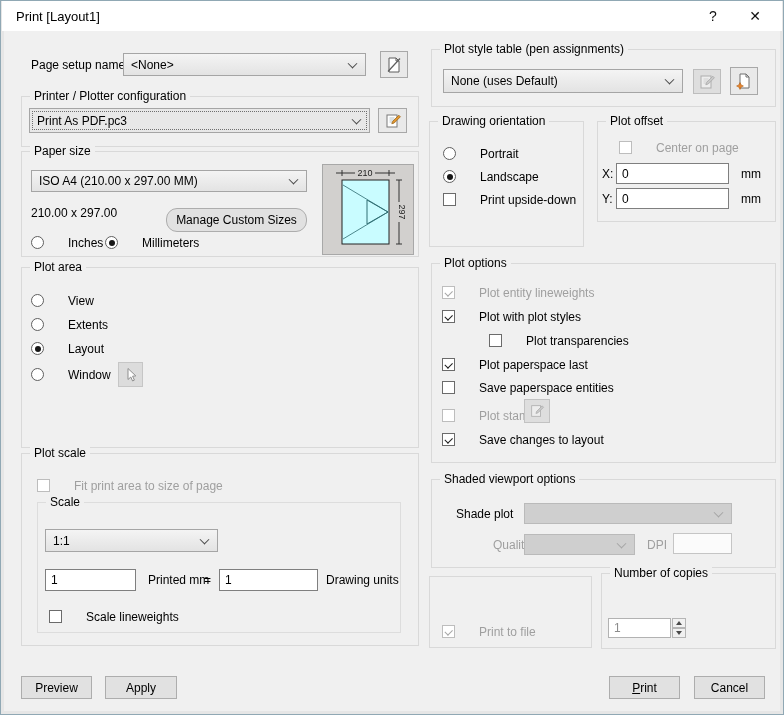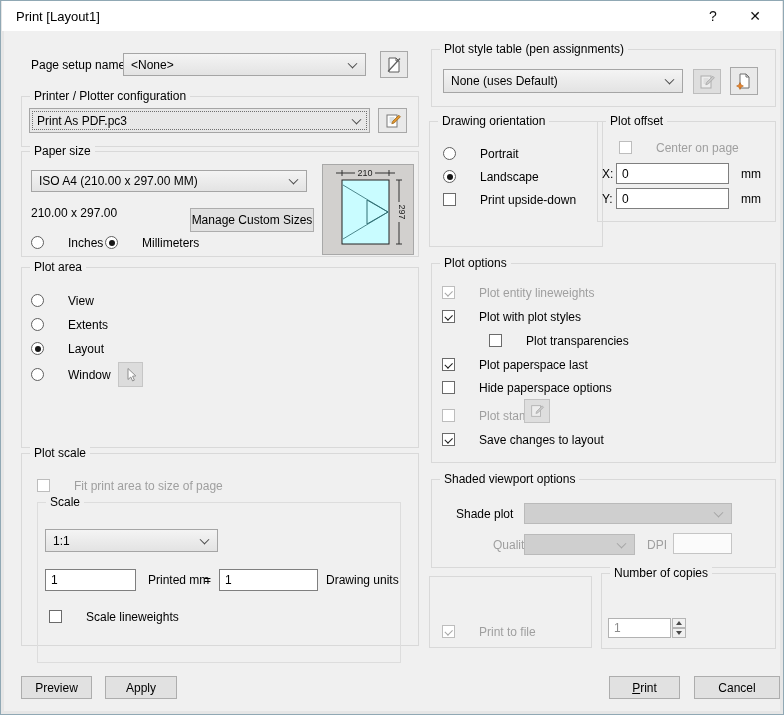--- a/index.html
+++ b/index.html
@@ -117,21 +117,21 @@
       <line x1="77" y1="58" x2="77" y2="80" stroke="#333333"></line>
       <line x1="74" y1="16" x2="80" y2="16" stroke="#333333"></line>
       <line x1="74" y1="80" x2="80" y2="80" stroke="#333333"></line>
       <text x="77" y="48" font-size="9" text-anchor="middle" fill="#222222" transform="rotate(90 77 48)">297</text>
       <line x1="21" y1="21" x2="66" y2="48" stroke="#4d888d"></line>
       <line x1="21" y1="75" x2="66" y2="48" stroke="#4d888d"></line>
       <path d="M45 36 L45 60 L66 48 Z" fill="none" stroke="#2f6f74"></path>
     </svg>
   </div>
   <div class="lbl" style="left:30px; top:205px;">210.00 x 297.00</div>
-  <button class="btn" style="left:189px; top:207px; width:124px; height:24px;">
+  <button class="btn" style="left:165px; top:207px; width:141px; height:24px;border-radius:11px;">
     <span>Manage Custom Sizes</span>
   </button>
   <div class="radio-row" style="left:30px; top:234px;">
     <span class="rd"></span>
     <span>Inches</span>
   </div>
   <div class="radio-row" style="left:104px; top:234px;">
     <span class="rd sel"></span>
     <span>Millimeters</span>
   </div>
@@ -161,21 +161,21 @@
     </svg>
   </div>
 
   <div class="grp" style="left:20px; top:452px; width:398px; height:193px;">
     <span class="cap">Plot scale</span>
   </div>
   <div class="check-row" style="left:36px; top:477px;">
     <span class="cb dis-box"></span>
     <span class="dis">Fit print area to size of page</span>
   </div>
-  <div class="grp" style="left:36px; top:501px; width:364px; height:161px; border-color:#dddddd;">
+  <div class="grp" style="left:36px; top:501px; width:364px; height:131px; border-color:#dddddd;">
     <span class="cap">Scale</span>
   </div>
   <div class="combo" style="left:44px; top:528px; width:173px; height:23px;">
     <span class="val">1:1</span>
     <span class="chev"></span>
   </div>
   <input class="tinput" style="left: 44px; top: 568px; width: 91px; height: 22px;" readonly="" value="1">
   <div class="lbl" style="left:147px; top:572px;">Printed mm</div>
   <div class="lbl" style="left:203px; top:572px;">=</div>
   <input class="tinput" style="left: 218px; top: 568px; width: 99px; height: 22px;" readonly="" value="1">
@@ -200,21 +200,21 @@
     </svg>
   </div>
   <div class="icon-btn" style="left:729px; top:66px; width:28px; height:28px;">
     <svg width="18" height="18" viewBox="0 0 18 18">
       <path d="M5 2 h6 l3 3 v11 h-9 z" fill="#ffffff" stroke="#6f6f6f"></path>
       <path d="M11 2 v3 h3" fill="none" stroke="#6f6f6f"></path>
       <path d="M5 10.6 l1.1 2.3 2.3 1.1 -2.3 1.1 -1.1 2.3 -1.1 -2.3 -2.3 -1.1 2.3 -1.1 z" fill="#e8842c" stroke="#b05e12" stroke-width="0.6"></path>
     </svg>
   </div>
 
-  <div class="grp" style="left:428px; top:120px; width:174px; height:126px;">
+  <div class="grp" style="left:428px; top:120px; width:155px; height:126px;">
     <span class="cap">Drawing orientation</span>
   </div>
   <div class="radio-row" style="left:442px; top:145px;">
     <span class="rd"></span>
     <span>Portrait</span>
   </div>
   <div class="radio-row" style="left:442px; top:168px;">
     <span class="rd sel"></span>
     <span>Landscape</span>
   </div>
@@ -251,21 +251,21 @@
   <div class="check-row" style="left:441px; top:332px;padding-left:47px;">
     <span class="cb"></span>
     <span>Plot transparencies</span>
   </div>
   <div class="check-row" style="left:441px; top:356px;">
     <span class="cb checked"></span>
     <span>Plot paperspace last</span>
   </div>
   <div class="check-row" style="left:441px; top:379px;">
     <span class="cb"></span>
-    <span>Hide paperspace options</span>
+    <span>Save paperspace entities</span>
   </div>
   <div class="check-row" style="left:441px; top:407px;text-align:center;">
     <span class="cb dis-box"></span>
     <span class="dis">Plot stamp</span>
   </div>
   <div class="icon-btn" style="left:523px; top:398px; width:26px; height:24px; background:#dedede; border-color:#c2c2c2;">
     <svg width="16" height="16" viewBox="0 0 18 18">
       <rect x="3" y="3" width="10" height="12" fill="#ededed" stroke="#b2b2b2"></rect>
       <path d="M14.8 3.2 l1.6 1.6 -6.2 6.2 -2.4 0.8 0.8 -2.4 z" fill="#c9c9c9" stroke="#ababab" stroke-width="0.8"></path>
     </svg>
@@ -311,21 +311,21 @@
   <button class="btn" style="left:20px; top:675px; width:71px; height:23px;">
     <span>Preview</span>
   </button>
   <button class="btn" style="left:104px; top:675px; width:72px; height:23px;">
     <span>Apply</span>
   </button>
   <button class="btn" style="left:608px; top:675px; width:71px; height:23px;">
     <span class="u">P</span>
       <span>rint</span>
   </button>
-  <button class="btn" style="left:693px; top:675px; width:86px; height:23px;">
+  <button class="btn" style="left:693px; top:675px; width:71px; height:23px;">
     <span>Cancel</span>
   </button>
 
   <div class="grip">
     <svg width="13" height="13" viewBox="0 0 13 13">
       <g fill="#9b9b9b">
         <rect x="9" y="1" width="2" height="2"></rect>
         <rect x="5" y="5" width="2" height="2"></rect>
           <rect x="9" y="5" width="2" height="2"></rect>
         <rect x="1" y="9" width="2" height="2"></rect>

